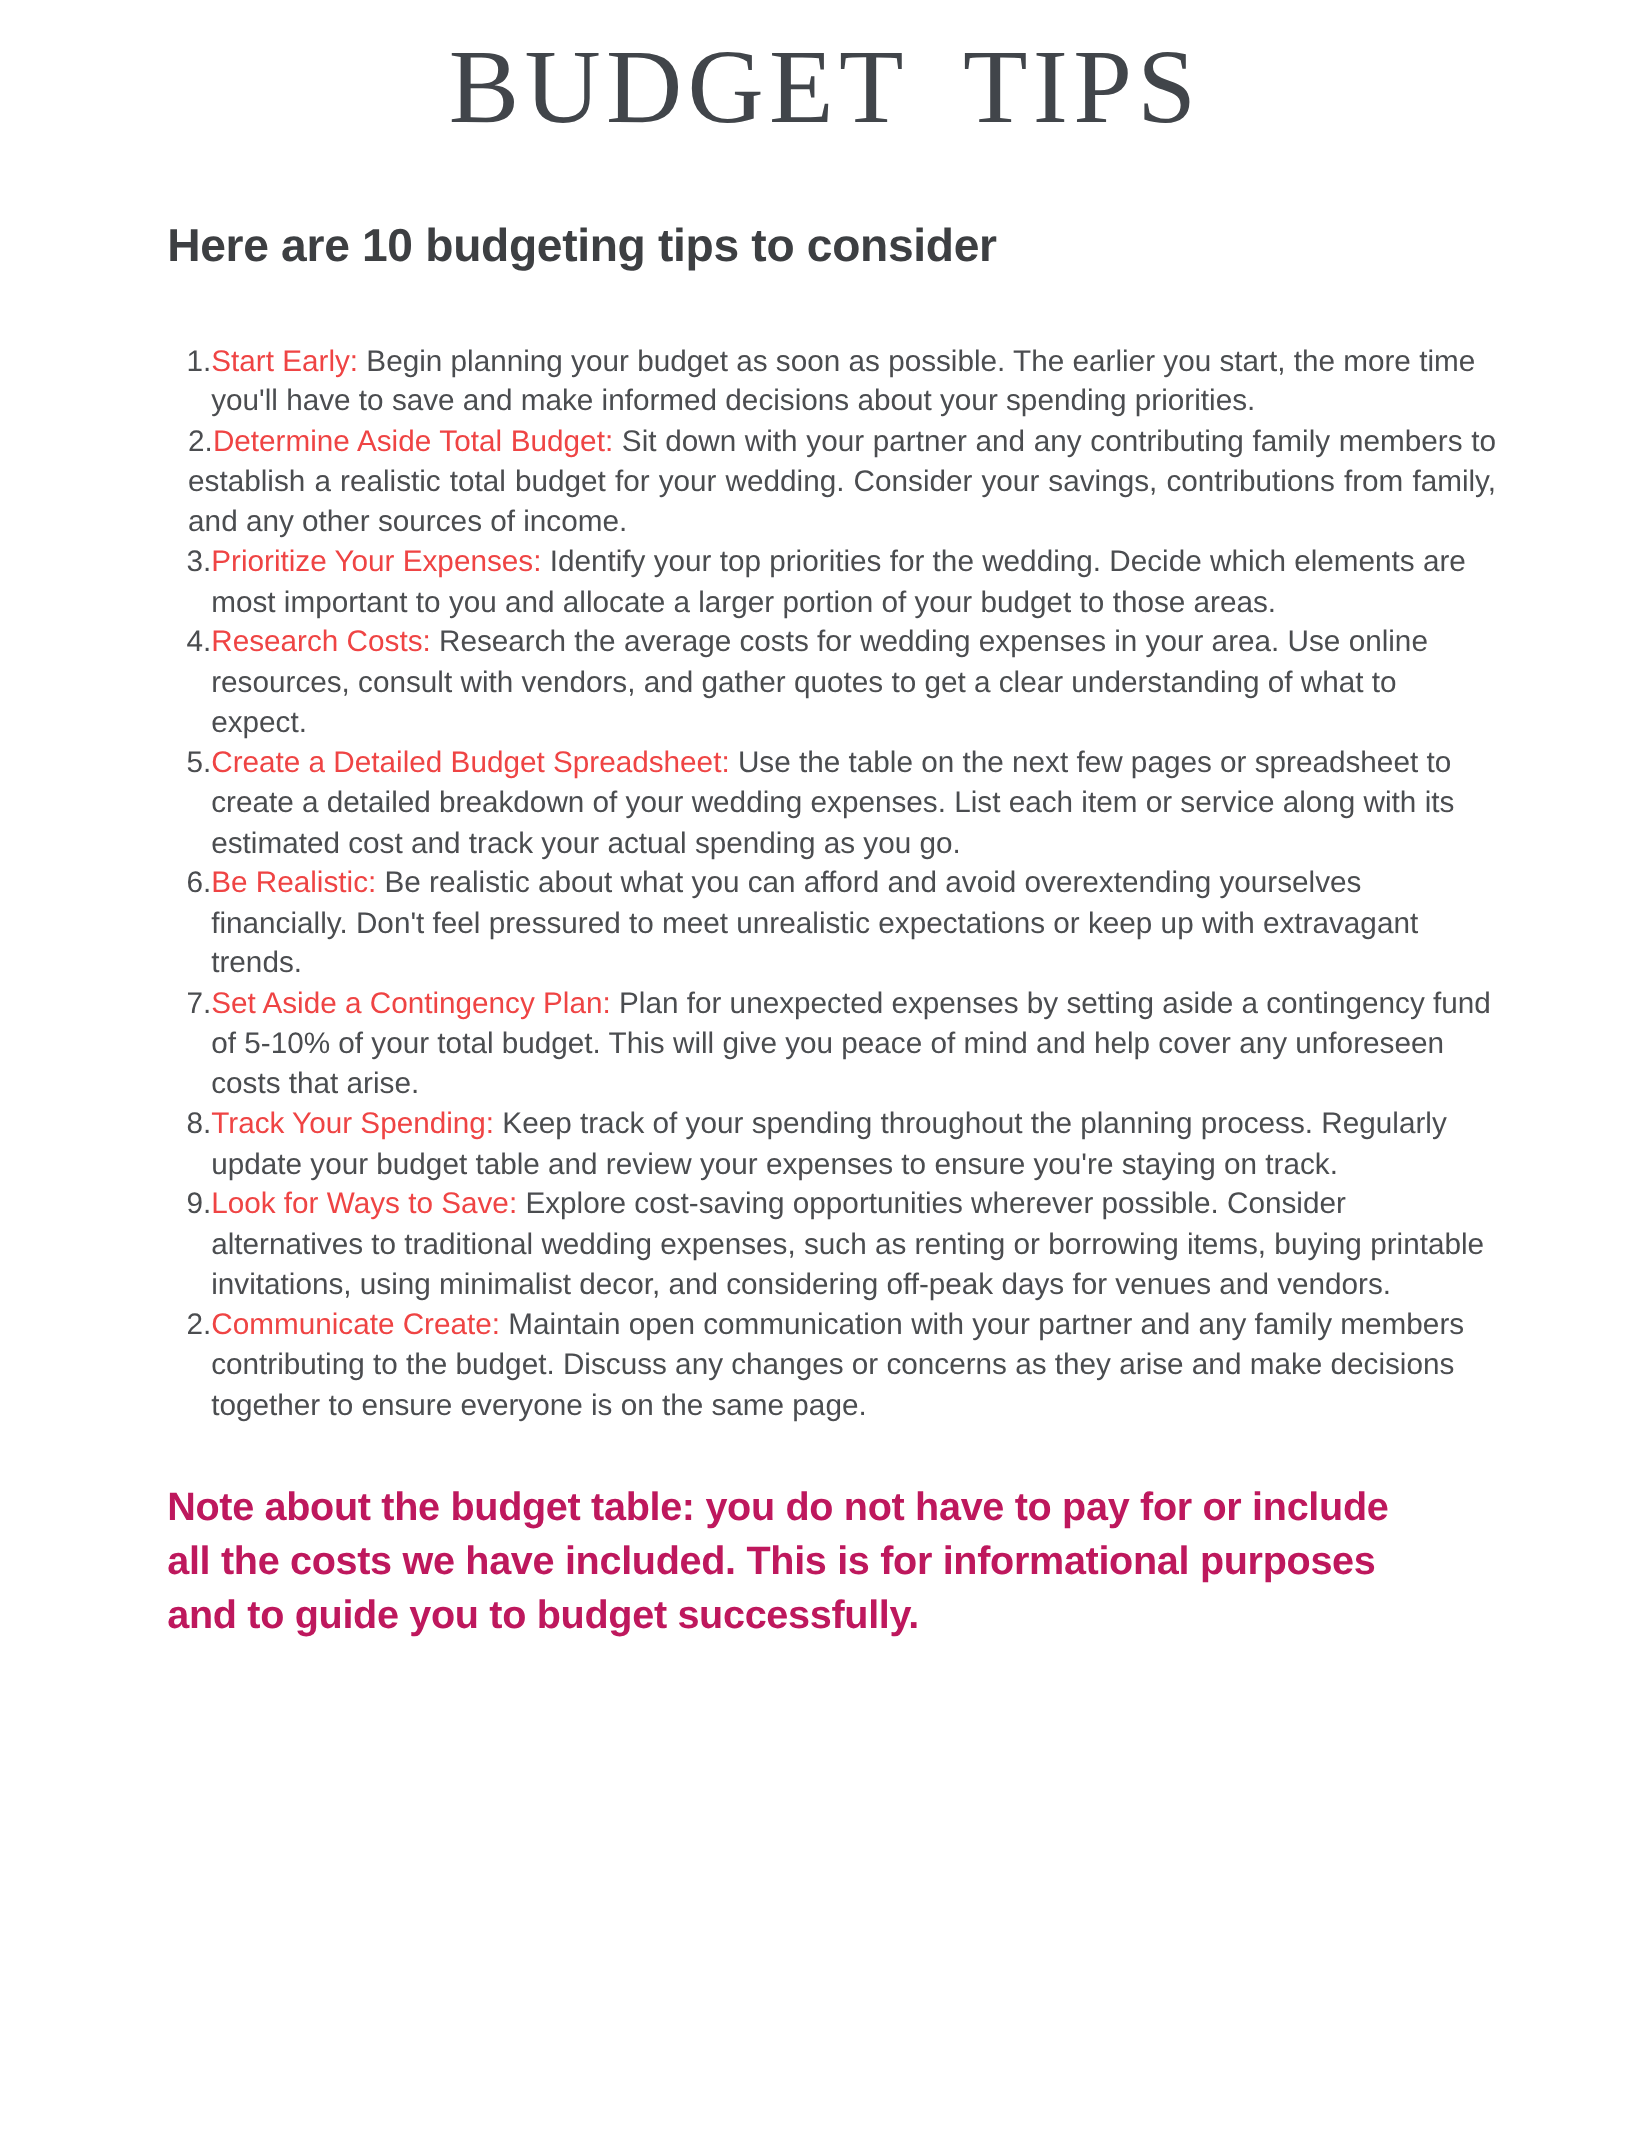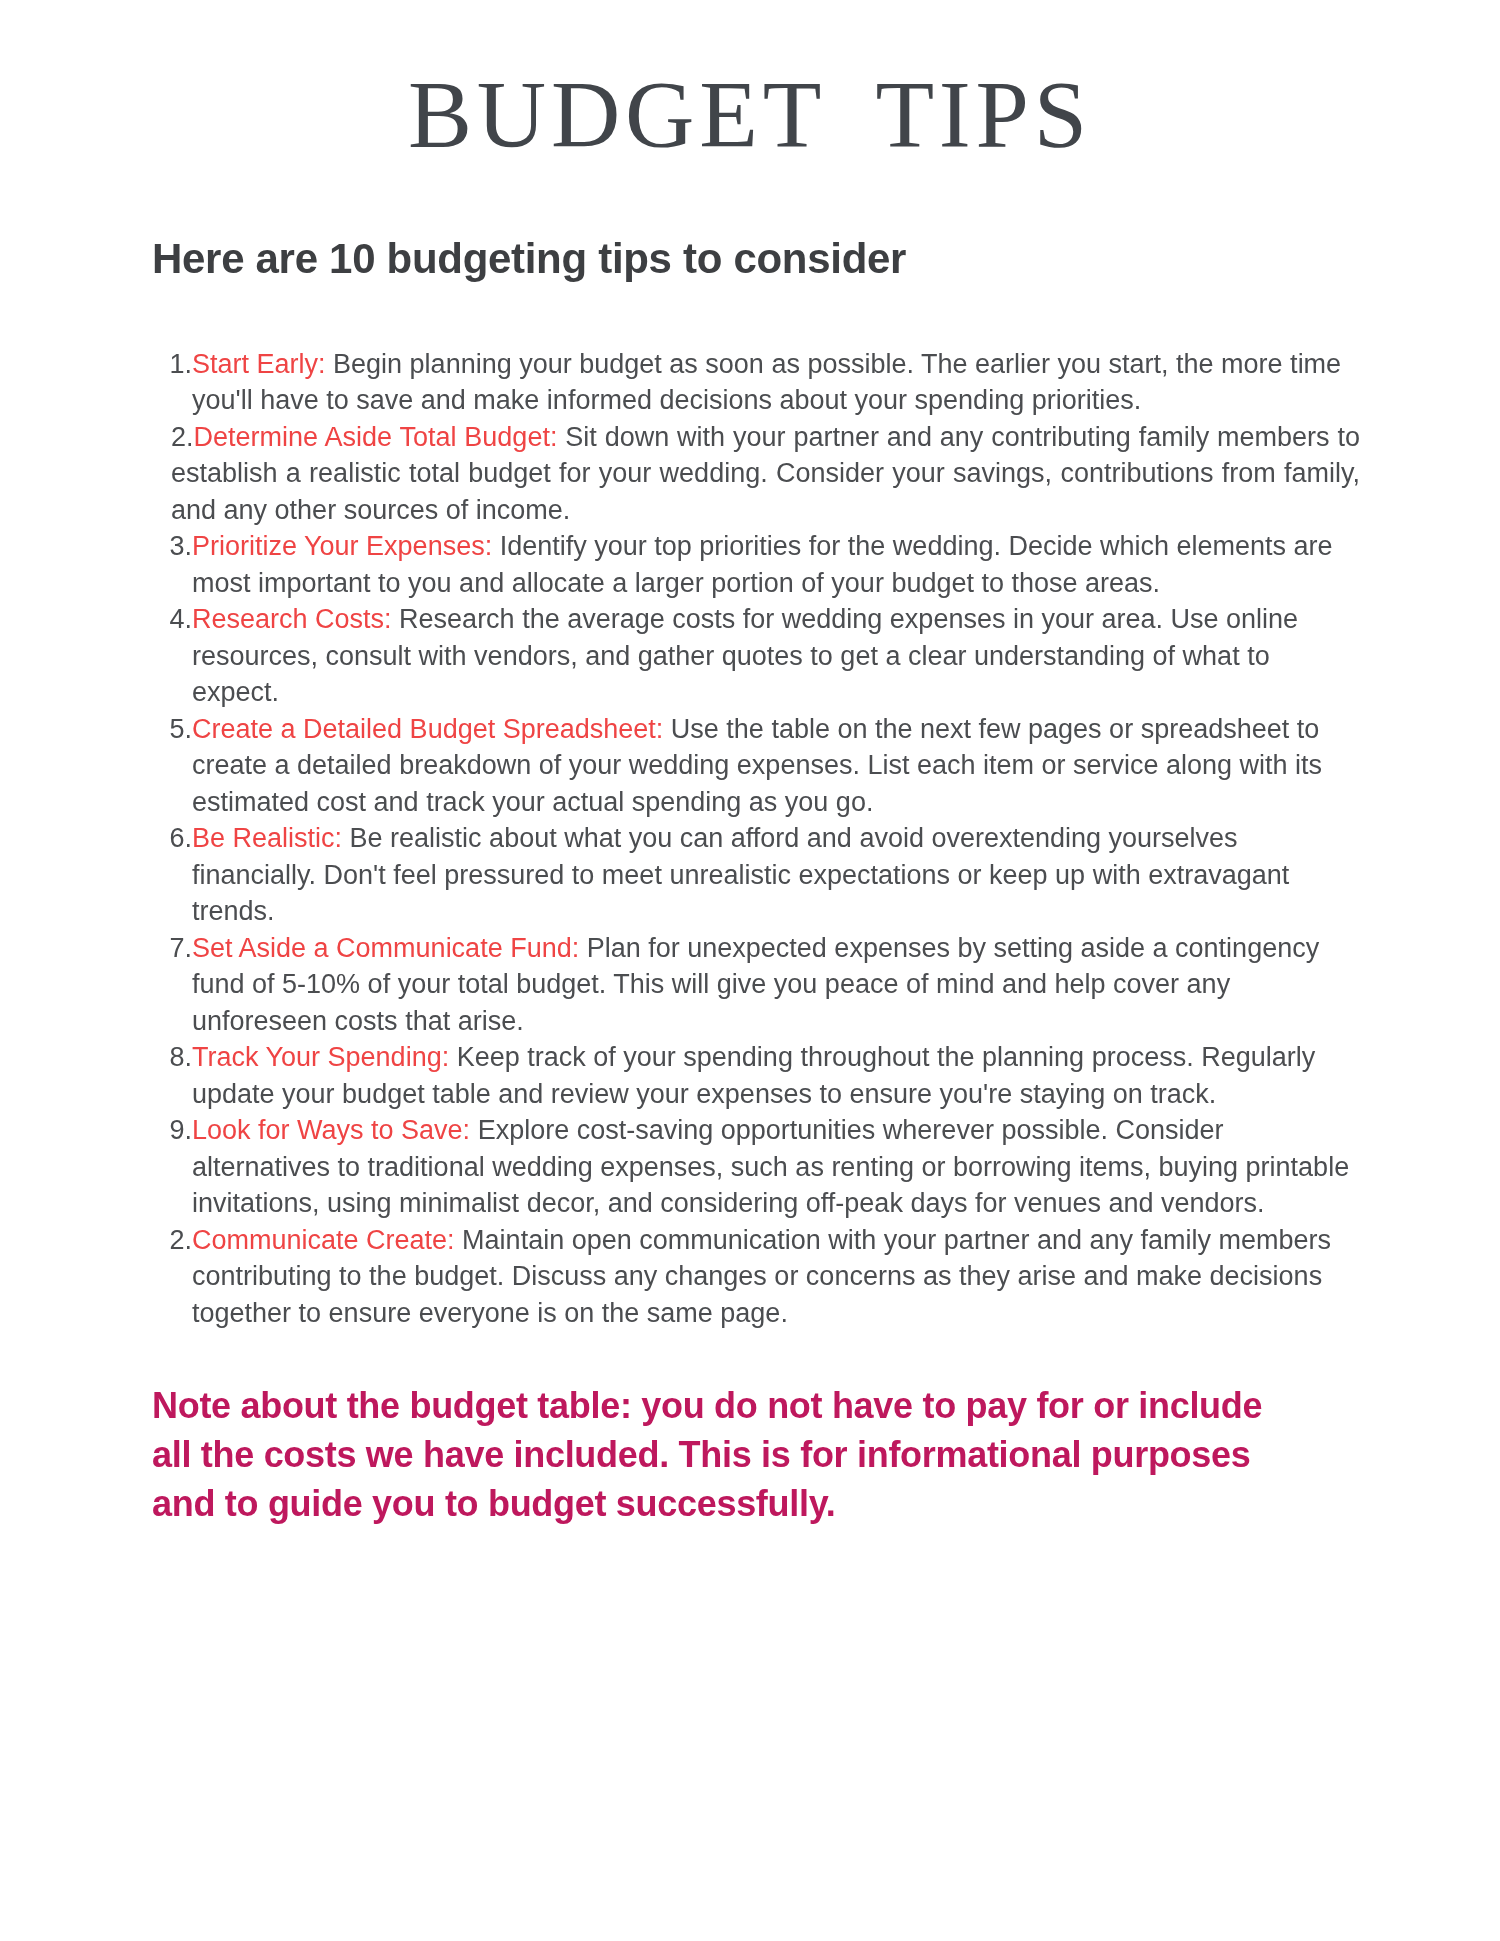--- a/index.html
+++ b/index.html
@@ -7,21 +7,21 @@
     padding: 0;
     background: #ffffff;
   }
   .page {
     position: relative;
     width: 1500px;
     height: 1941px;
     margin: 0 auto;
     background: #ffffff;
     box-sizing: border-box;
-    padding: 62px 140px 0 140px;
+    padding: 26px 140px 0 140px;
     font-family: "Liberation Sans", sans-serif;
     color: #4b4d50;
     overflow: hidden;
   }
   .doc-title {
     margin: 0;
     font-family: "Liberation Serif", serif;
     font-weight: 400;
     font-size: 96px;
     line-height: 1.1;
@@ -115,21 +115,21 @@
       <div class="tip-body"><b>Create a Detailed Budget Spreadsheet:</b><span> Use the table on the next few pages or spreadsheet to create a detailed breakdown of your wedding expenses. List each item or service along with its estimated cost and track your actual spending as you go.</span></div>
     </div>
 
     <div class="tip">
       <span class="tip-num">6.</span>
       <div class="tip-body"><b>Be Realistic:</b><span> Be realistic about what you can afford and avoid overextending yourselves financially. Don't feel pressured to meet unrealistic expectations or keep up with extravagant trends.</span></div>
     </div>
 
     <div class="tip">
       <span class="tip-num">7.</span>
-      <div class="tip-body"><b>Set Aside a Communicate Fund:</b><span> Plan for unexpected expenses by setting aside a contingency fund of 5-10% of your total budget. This will give you peace of mind and help cover any unforeseen costs that arise.</span></div>
+      <div class="tip-body"><b>Set Aside a Contingency Plan:</b><span> Plan for unexpected expenses by setting aside a contingency fund of 5-10% of your total budget. This will give you peace of mind and help cover any unforeseen costs that arise.</span></div>
     </div>
 
     <div class="tip">
       <span class="tip-num">8.</span>
       <div class="tip-body"><b>Track Your Spending:</b><span> Keep track of your spending throughout the planning process. Regularly update your budget table and review your expenses to ensure you're staying on track.</span></div>
     </div>
 
     <div class="tip">
       <span class="tip-num">9.</span>
       <div class="tip-body"><b>Look for Ways to Save:</b><span> Explore cost-saving opportunities wherever possible. Consider alternatives to traditional wedding expenses, such as renting or borrowing items, buying printable invitations, using minimalist decor, and considering off-peak days for venues and vendors.</span></div>

